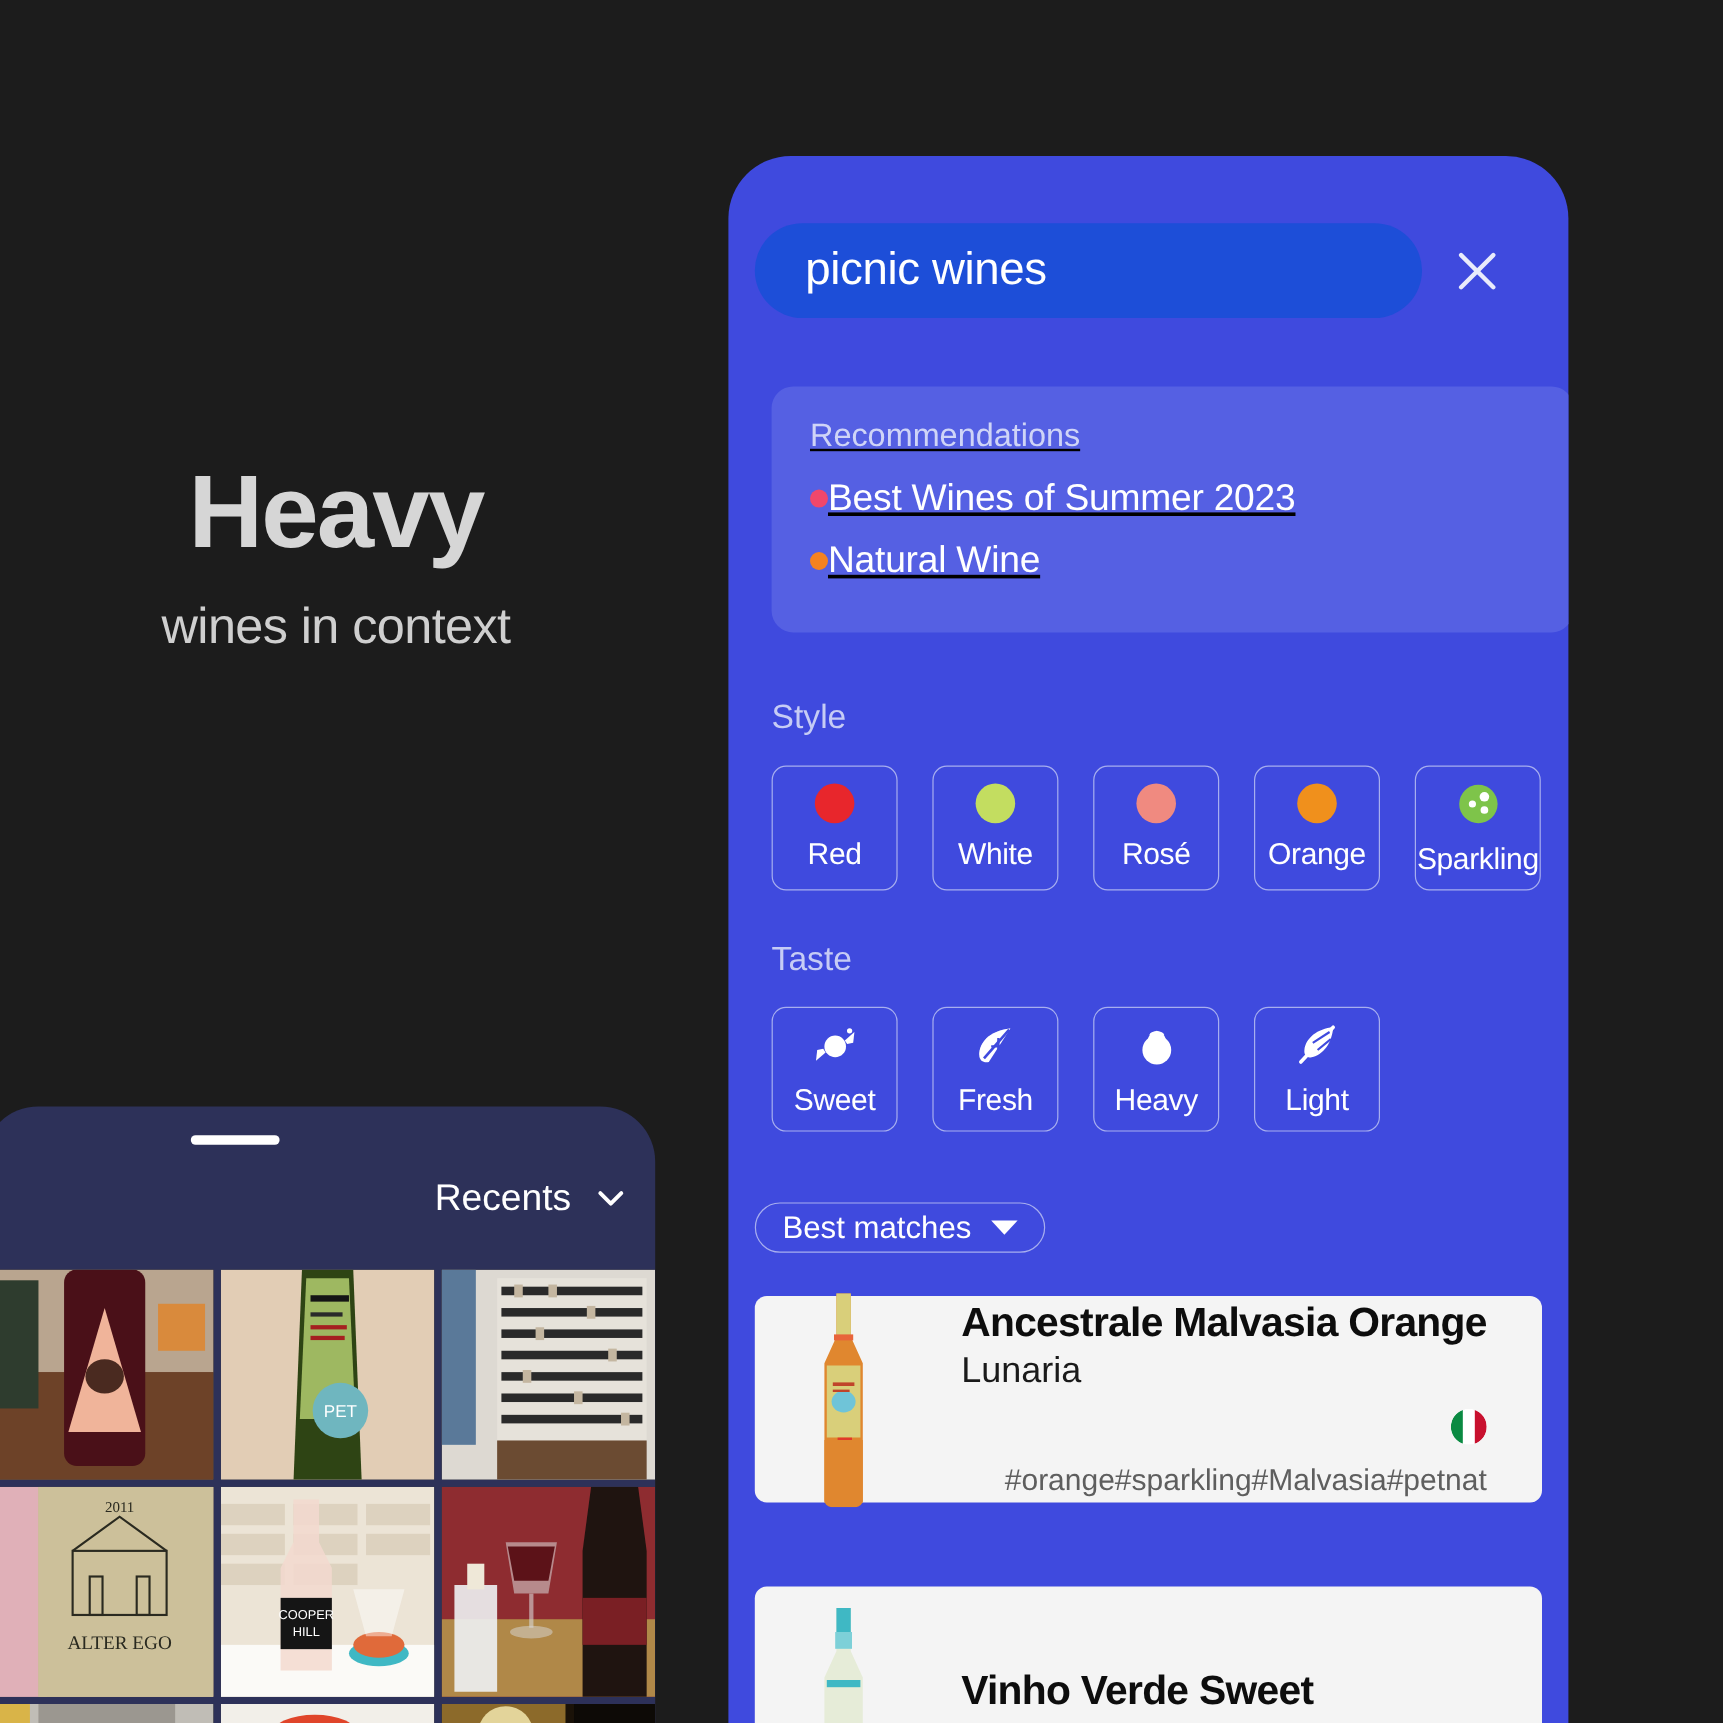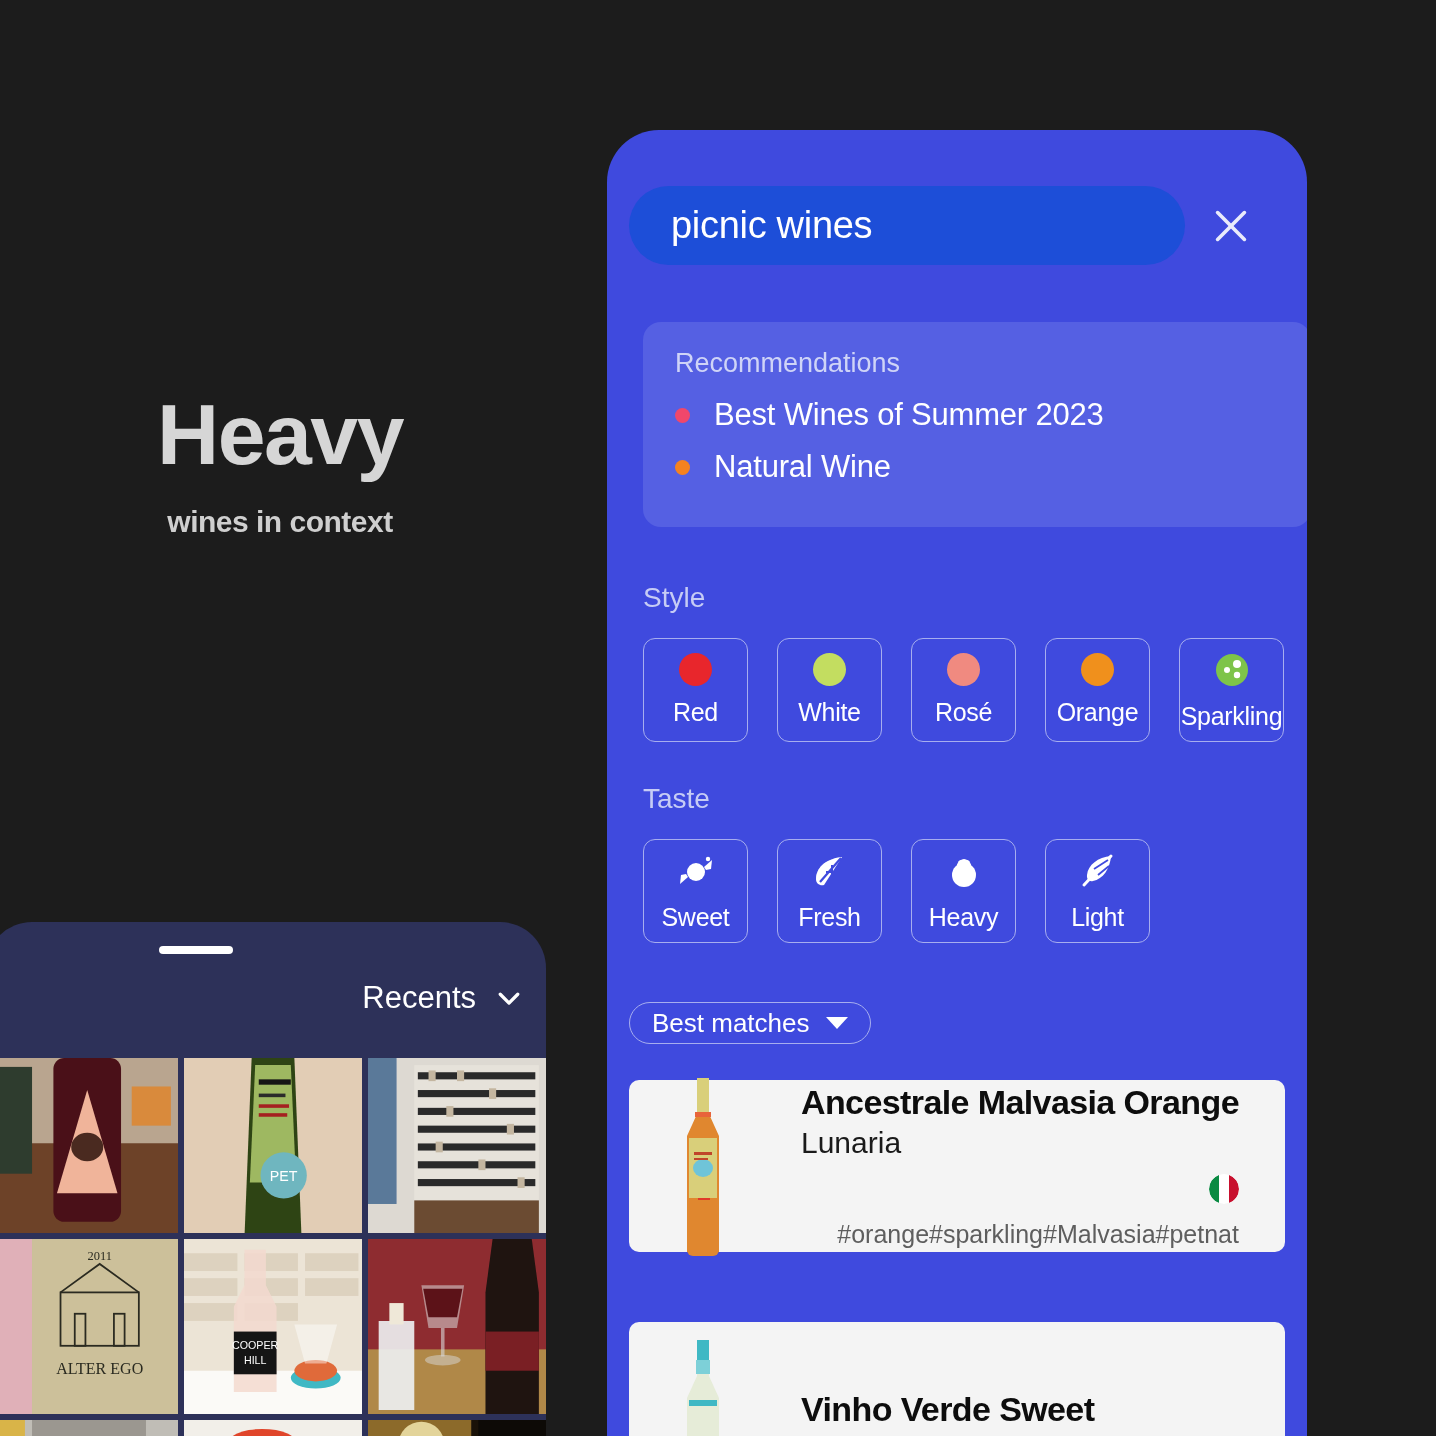--- a/index.html
+++ b/index.html
@@ -15,21 +15,21 @@
   .hero {
     position: absolute; left: 0; top: 0; width: 560px; height: 930px;
     display: flex; flex-direction: column;
     align-items: center; justify-content: center;
   }
   .hero-title {
     font-size: 86px; font-weight: 700; color: #d6d6d6;
     letter-spacing: -1.5px; line-height: 1; margin-bottom: 28px;
   }
   .hero-sub {
-    font-size: 30px; font-weight: 700; color: #cfcfcf;
+    font-size: 42px; font-weight: 400; color: #cfcfcf;
     letter-spacing: -0.5px;
   }
 
   
   .recents-panel {
     position: absolute; left: -14px; top: 922px;
     width: 560px; height: 514px;
     background: #2d3159;
     border-top-right-radius: 46px;
     border-top-left-radius: 46px;
@@ -82,25 +82,26 @@
   .close-btn {
     width: 72px; height: 79px; display: flex;
     align-items: center; justify-content: center; cursor: pointer;
   }
 
   .reco-card {
     position: absolute; left: 36px; top: 192px;
     width: 668px; height: 205px;
     background: #5560e3; border-radius: 18px;
     padding: 26px 32px;
+    text-decoration: underline;
   }
   .reco-title {
     font-size: 27px; color: #cfd4f7; font-weight: 400; margin-bottom: 18px;
   }
-  .reco-item { display: flex; align-items: center; gap: 24px; margin-top: 16px; }
+  .reco-item { display: flex; align-items: center; margin-top: 16px; }
   .reco-dot { width: 15px; height: 15px; border-radius: 50%; flex: 0 0 15px; }
   .reco-text { font-size: 31px; color: #ffffff; font-weight: 400; letter-spacing: -0.2px; }
 
   .sec-label {
     position: absolute; left: 36px;
     font-size: 28px; color: #c6ccf5; font-weight: 400;
   }
   .sec-label.style { top: 452px; }
   .sec-label.taste { top: 653px; }
 

